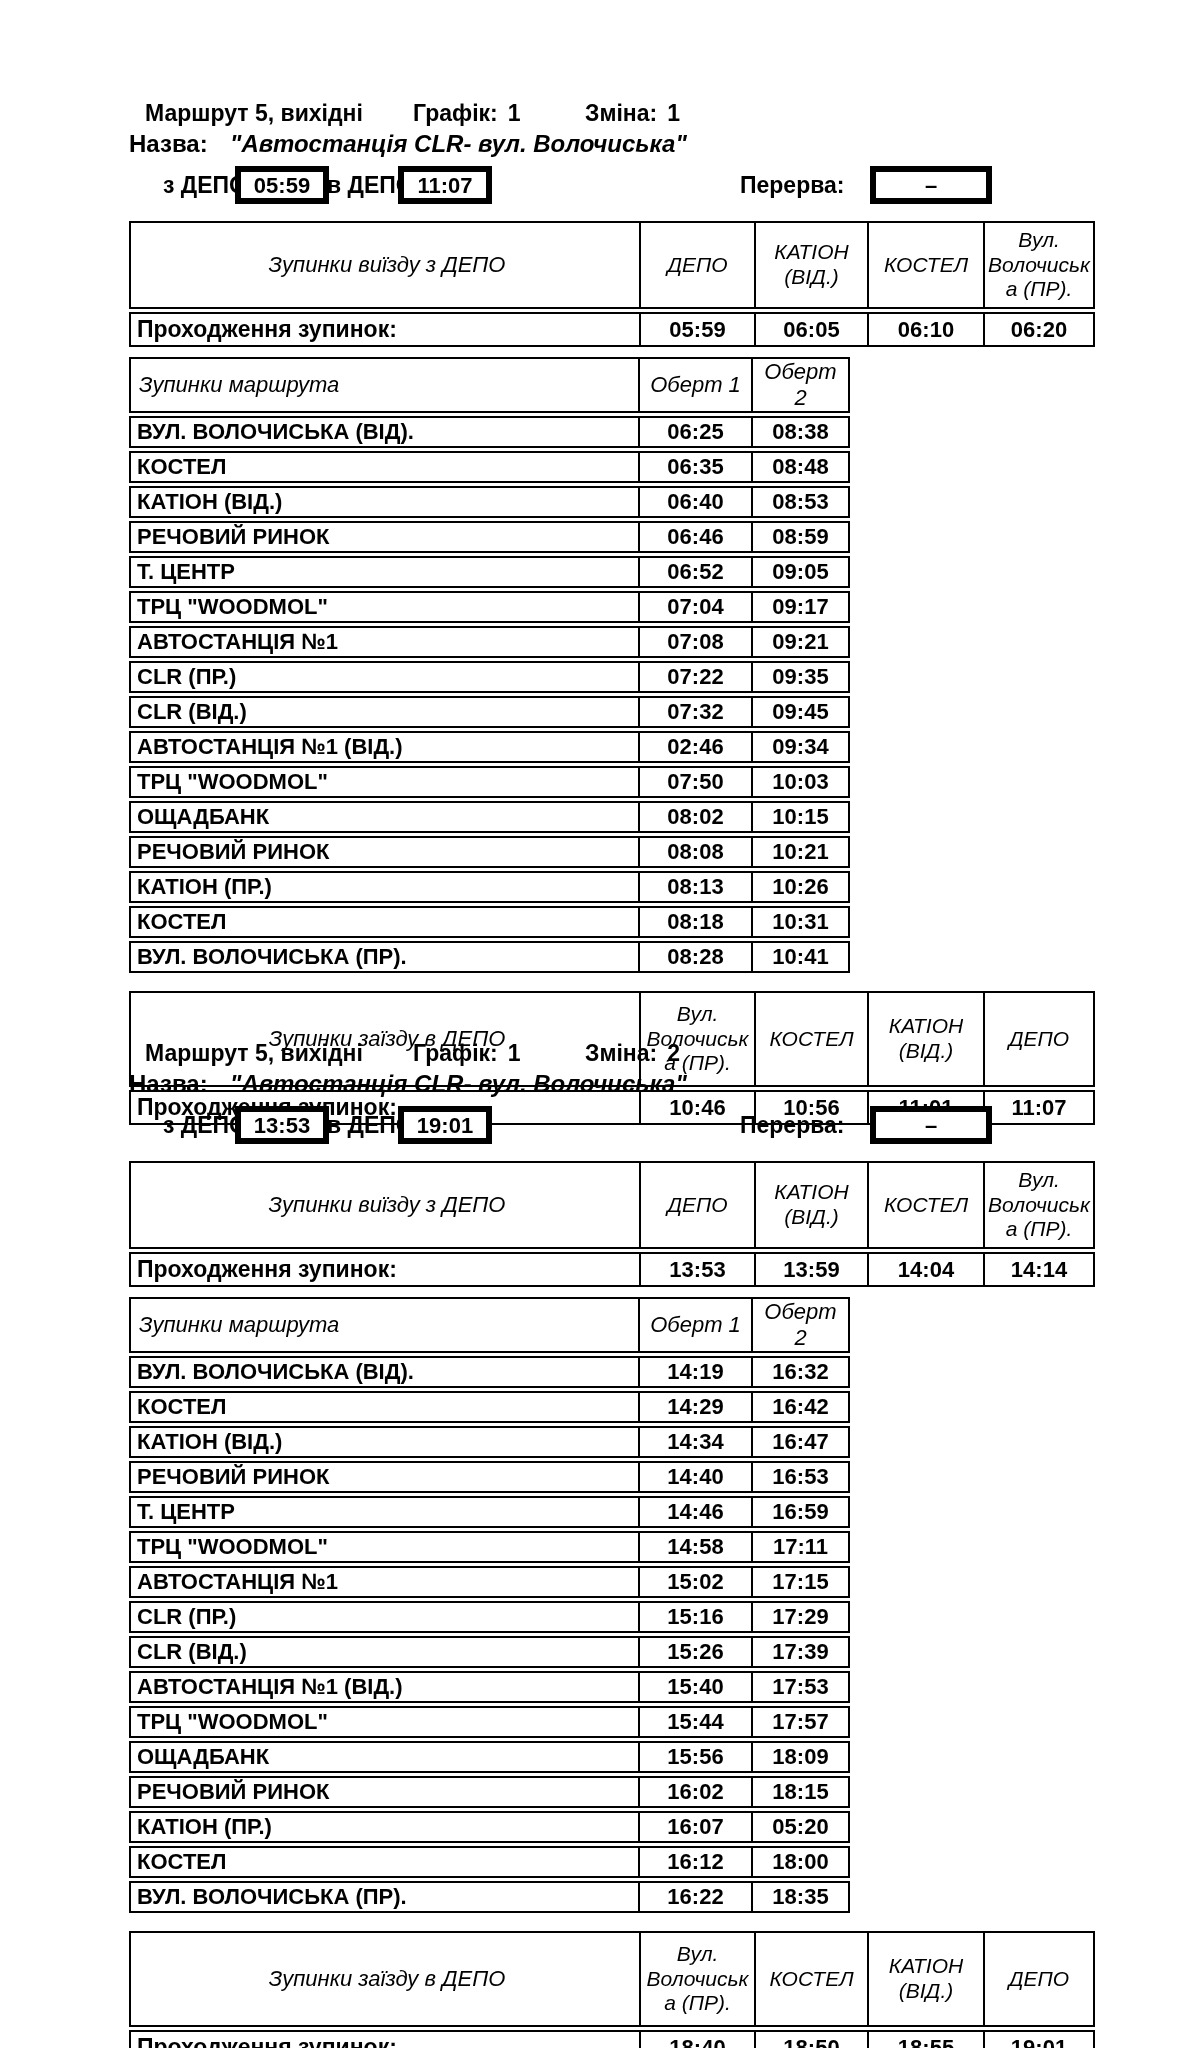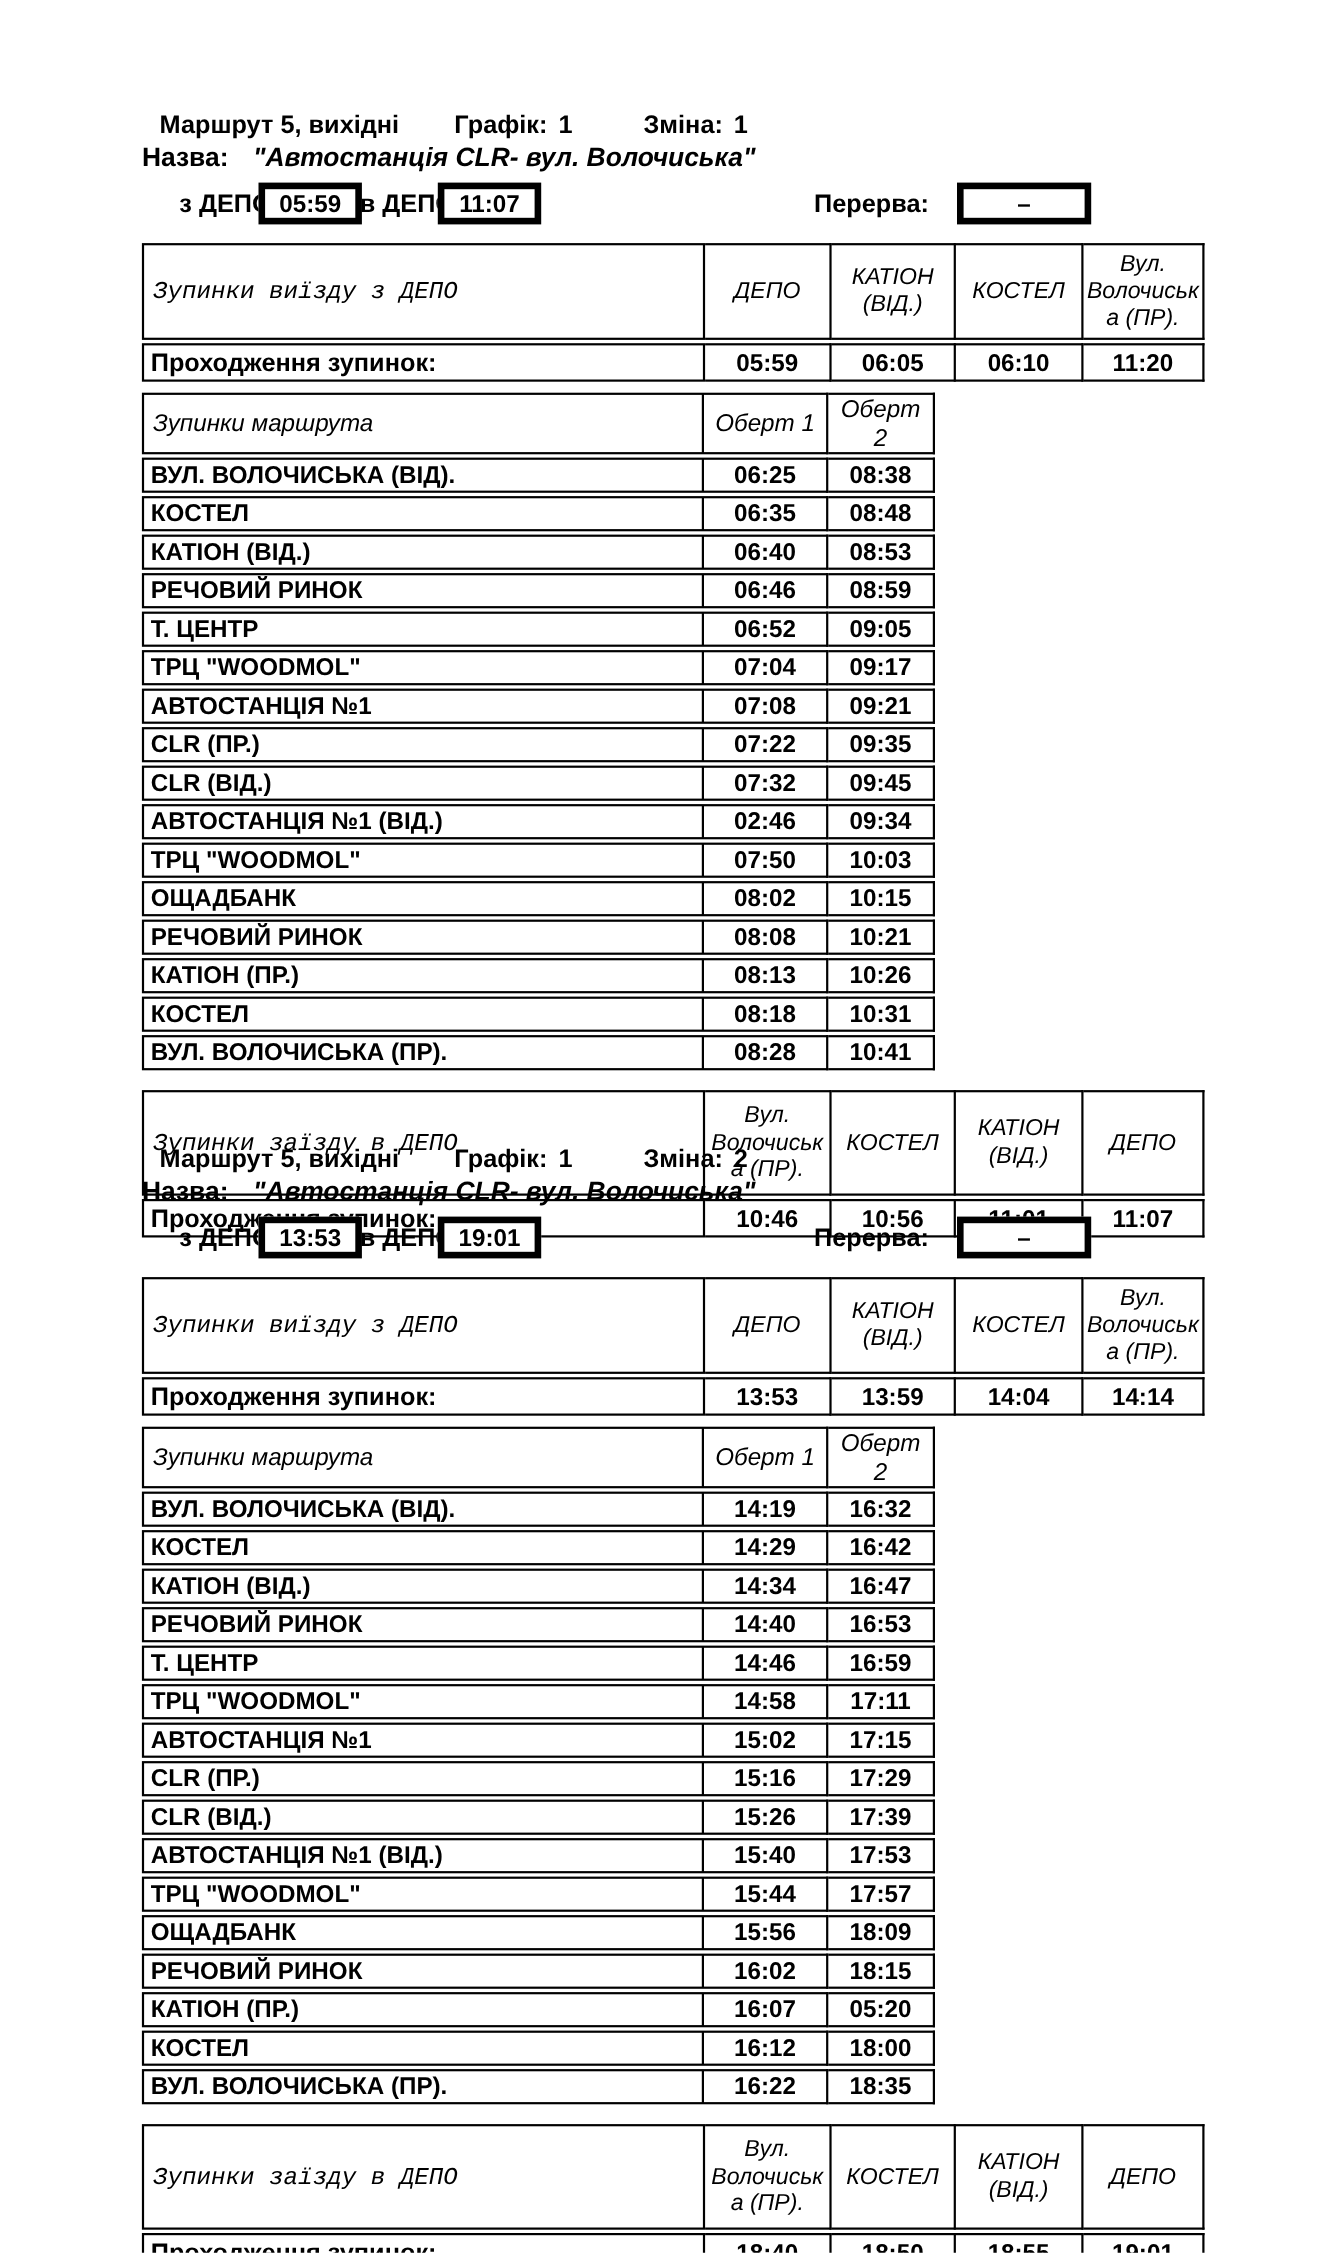--- a/index.html
+++ b/index.html
@@ -34,21 +34,21 @@
   .box-vdepo{left:269px;width:82px;}
   .box-break{left:741px;width:110px;}
 
   table{border-collapse:separate;border-spacing:0 3px;table-layout:fixed;}
   .tbl-wide{width:966px;}
   .tbl-route{width:721px;margin-top:4px;}
   .tbl-return{margin-top:12px;}
   td{border:2px solid #000;border-left:none;padding:0 4px;overflow:hidden;}
   td:first-child{border-left:2px solid #000;}
 
-  .hdr-cell{font-style:italic;font-size:22px;text-align:left;padding-left:8px;vertical-align:middle;font-family:Liberation Mono, monospace;}
+  .hdr-cell{font-style:italic;font-size:22px;text-align:center;padding-left:8px;vertical-align:middle;}
   .col-hdr{
     font-style:italic;font-size:21px;text-align:center;vertical-align:middle;
     line-height:1.18;padding:0 3px;overflow-wrap:break-word;word-break:break-word;
   }
   .dep-hdr-row td{height:84px;}
   .ret-hdr-row td{height:92px;}
   .pass-row td{height:31px;}
   .pass-label{font-weight:bold;font-size:23px;text-align:left;padding-left:6px;}
   .time{font-weight:bold;font-size:22px;text-align:center;}
   .route-hdr-row td{height:28px;}
@@ -93,21 +93,21 @@
       <td class="col-hdr">ДЕПО</td>
       <td class="col-hdr">КАТІОН (ВІД.)</td>
       <td class="col-hdr">КОСТЕЛ</td>
       <td class="col-hdr">Вул. Волочиська (ПР).</td>
     </tr>
     <tr class="pass-row">
       <td class="pass-label">Проходження зупинок:</td>
       <td class="time">05:59</td>
       <td class="time">06:05</td>
       <td class="time">06:10</td>
-      <td class="time">11:20</td>
+      <td class="time">06:20</td>
     </tr>
   </tbody>
     </table>
 
   <table class="tbl-route">
     <colgroup>
         <col style="width:511px">
         <col style="width:113px">
         <col style="width:97px">
       </colgroup>

